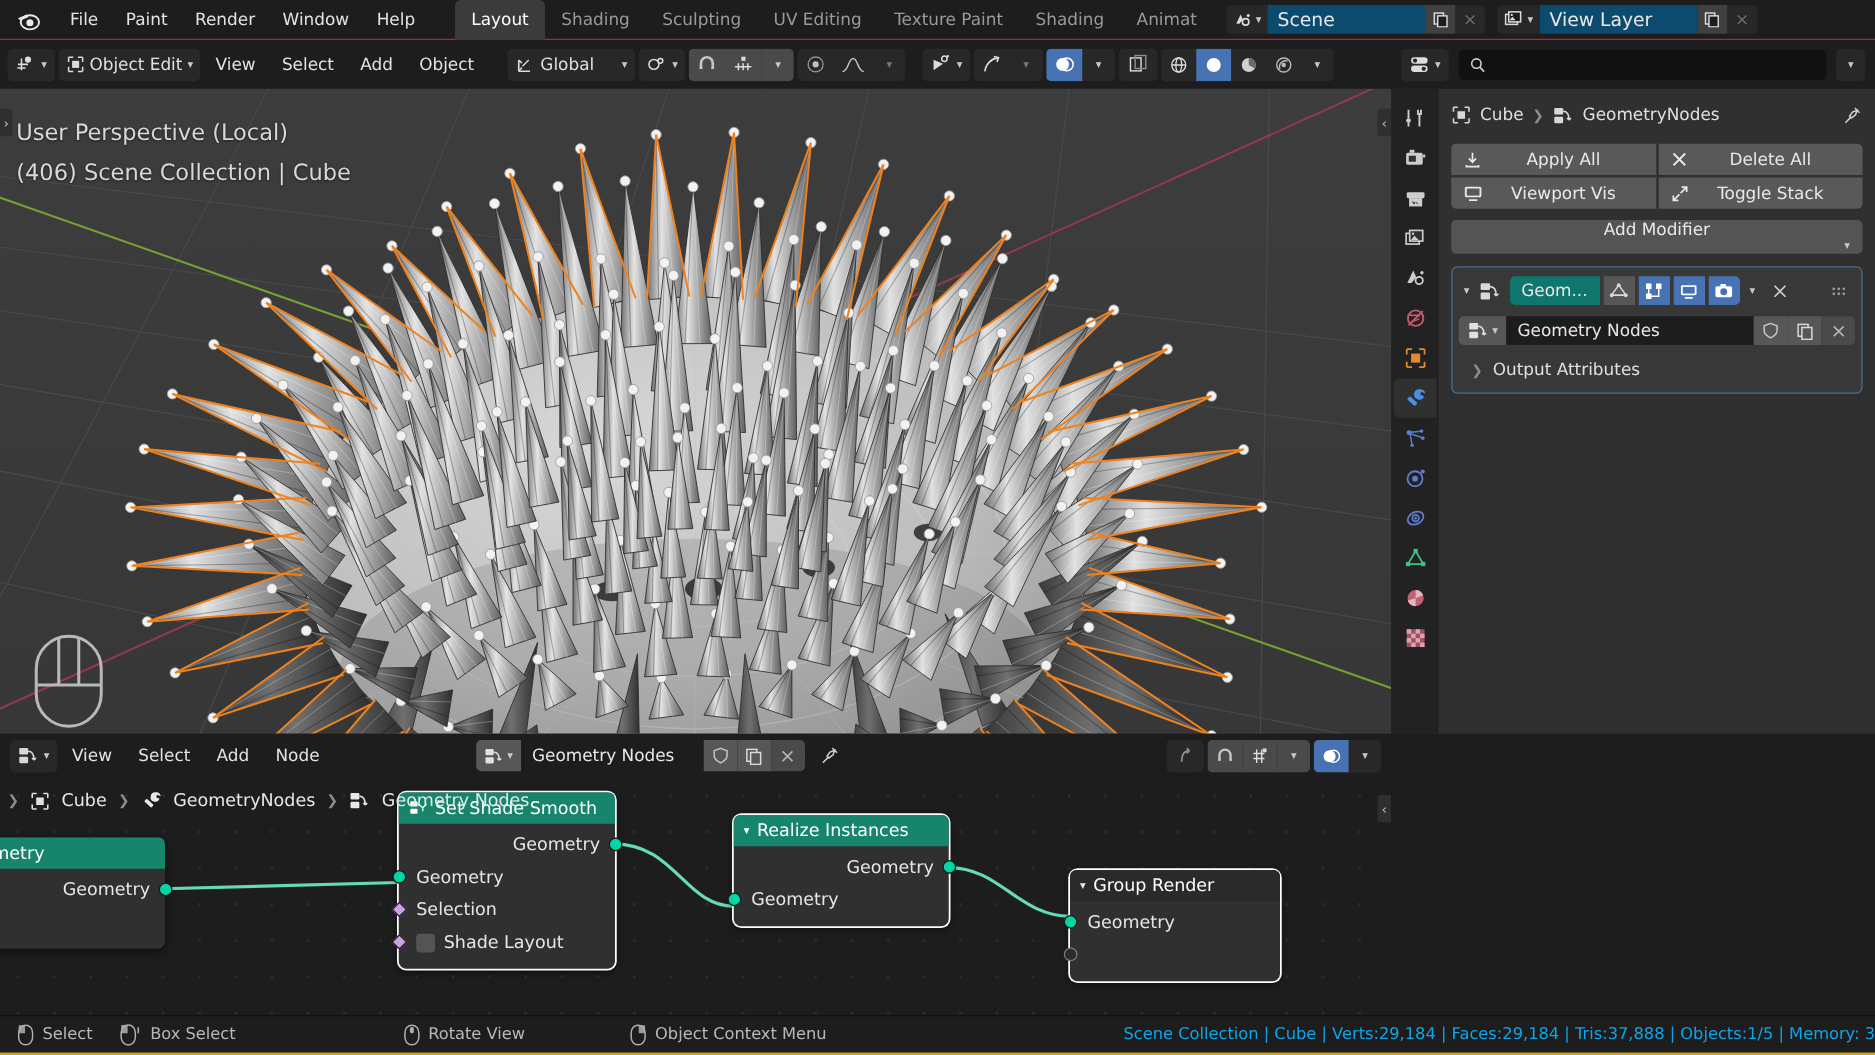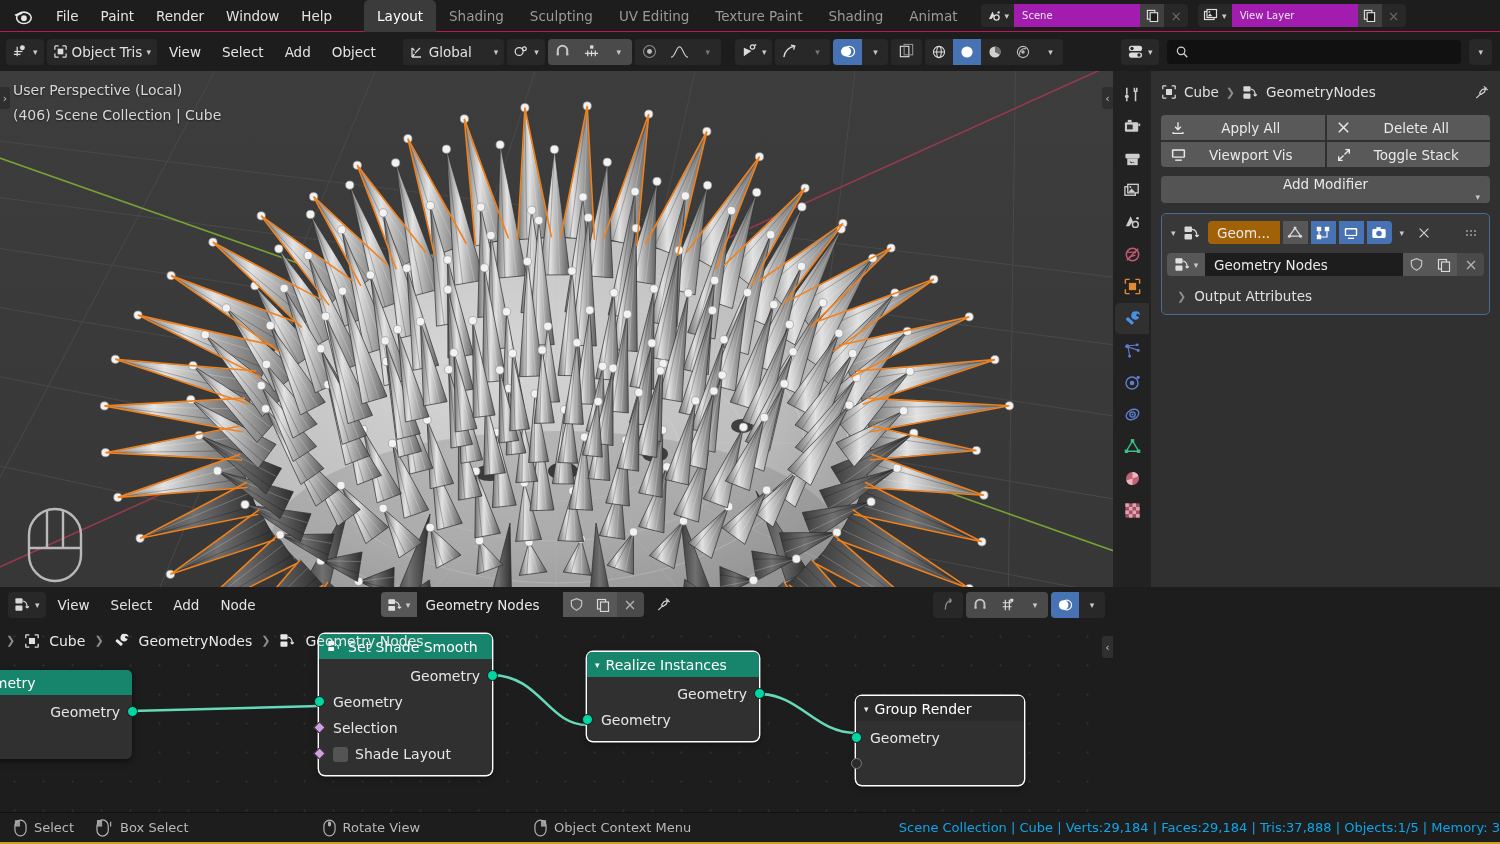--- a/index.html
+++ b/index.html
@@ -31,22 +31,22 @@
     border-radius:5px 5px 0 0; line-height:1.2;
   }
   .wstab.active{ background:#3b3b3b; color:#ffffff; }
 
   .scene-blk{ display:flex; align-items:center; height:23px; margin-left:10px; }
   .id-icon-btn{
     display:flex; align-items:center; gap:3px; height:23px; padding:0 5px;
     background:#282828; border-radius:4px 0 0 4px;
   }
   .id-field{
-    height:23px; background:#a21caf; display:flex; align-items:center;
-    padding:0 8px; min-width:126px; color:#e8e8e8; font-size:10px;
+    height:23px; background:#0c4a6e; display:flex; align-items:center;
+    padding:0 8px; min-width:126px; color:#e8e8e8; font-size:15px;
   }
   .id-btn{ width:24px; height:23px; display:flex; align-items:center; justify-content:center; background:#404040; }
   .id-btn.dim{ background:#282828; color:#6e6e6e; }
   .id-btn:last-child{ border-radius:0 4px 4px 0; }
 
   
   .vp-header{
     position:absolute; left:0; top:32px; width:1113px; height:39px;
     background:#1d1d1d; display:flex; align-items:center; gap:3px;
     padding:0 6px;
@@ -66,21 +66,21 @@
   .hgroup > .seg.white{ background:#4772b3; }
   .chev{ font-size:9px; color:#c8c8c8; }
   .menu-txt{ padding:4px 9px; color:#e3e3e3; font-size:13.5px; border-radius:3px; }
 
   
   .viewport{
     position:absolute; left:0; top:71px; width:1113px; height:516px;
     background:linear-gradient(#3b3b3b,#393939);
     overflow:hidden;
   }
-  .vp-text{ position:absolute; left:13px; top:7px; font-size:14px; color:#d8d8d8; line-height:1.75; text-shadow:0 1px 2px rgba(0,0,0,.55); pointer-events:none;}
+  .vp-text{ position:absolute; left:13px; top:20px; font-size:18px; color:#d8d8d8; line-height:1.75; text-shadow:0 1px 2px rgba(0,0,0,.55); pointer-events:none;}
   .vp-collapse-l{ position:absolute; left:0px; top:16px; width:10px; height:22px; background:#2f2f2f; color:#c0c0c0;
     display:flex;align-items:center;justify-content:center;font-size:11px; border-radius:0 3px 3px 0;}
   .vp-collapse-r{ position:absolute; right:0px; top:16px; width:11px; height:22px; background:#2f2f2f; color:#c0c0c0;
     display:flex;align-items:center;justify-content:center;font-size:11px; border-radius:3px 0 0 3px;}
   .mouse-icon{ position:absolute; left:26px; top:435px; }
 
   
   .props-header{
     position:absolute; left:1113px; top:32px; width:387px; height:39px;
     background:#1d1d1d; display:flex; align-items:center; gap:8px; padding:0 8px;
@@ -124,21 +124,21 @@
     height:27px; background:#545454; border-radius:4px; display:flex; align-items:center;
     padding:0 10px; color:#e9e9e9; font-size:13.5px; margin-bottom:10px;flex-direction:column;
   }
   .add-mod .chev{ margin-left:auto; }
 
   .mod-panel{
     border:1px solid #4b6a95; border-radius:5px; background:#383838; padding:5px;
   }
   .mod-row1{ display:flex; align-items:center; gap:3px; height:27px; }
   .mod-name-field{
-    height:23px; background:#a16207; border-radius:4px 0 0 4px;
+    height:23px; background:#0f766e; border-radius:4px 0 0 4px;
     display:flex; align-items:center; justify-content:center;
     width:72px; color:#e8e8e8; font-size:13.5px;
   }
   .tgl{ width:25px; height:23px; display:flex; align-items:center; justify-content:center; background:#575757;}
   .tgl.on{ background:#4772b3; }
   .tgl:last-of-type{ border-radius:0 4px 4px 0; }
   .mod-row2{ display:flex; align-items:center; height:27px; margin-top:5px; gap:0; }
   .ngicon{ width:38px; height:23px; background:#575757; border-radius:4px 0 0 4px; display:flex; align-items:center; justify-content:center; gap:3px;}
   .ngname{ flex:1; height:23px; background:#1d1d1d; display:flex; align-items:center; padding:0 9px; color:#e8e8e8; font-size:13.5px;}
   .ngbtn{ width:27px; height:23px; background:#575757; display:flex;align-items:center;justify-content:center;}
@@ -271,21 +271,21 @@
         <circle cx="11" cy="5" r="2.6" fill="#dcdcdc"></circle>
       </svg>
       <span class="chev">▾</span>
     </div>
 
     <div class="hbtn">
       <svg width="15" height="15" viewBox="0 0 16 16">
         <path d="M2 2 h4 M2 2 v4 M14 2 h-4 M14 2 v4 M2 14 h4 M2 14 v-4 M14 14 h-4 M14 14 v-4" stroke="#dcdcdc" stroke-width="1.3" fill="none"></path>
         <rect x="5" y="5" width="6" height="6" fill="#dcdcdc"></rect>
       </svg>
-      <span>Object Tris</span>
+      <span>Object Edit</span>
       <span class="chev">▾</span>
     </div>
 
     <div class="menu-txt">View</div>
     <div class="menu-txt">Select</div>
     <div class="menu-txt">Add</div>
     <div class="menu-txt">Object</div>
 
     <div style="width:12px"></div>
 
@@ -1931,21 +1931,21 @@
     </div>
     <div class="sb-item" style="margin-left:134px">
       <span>
         <svg width="13" height="18" viewBox="0 0 14 19">
           <rect x="1" y="1" width="12" height="17" rx="6" ry="6.5" fill="none" stroke="#b0b0b0" stroke-width="1.3"></rect>
           <rect x="5.3" y="2.5" width="3.4" height="5.5" rx="1.6" fill="#b0b0b0"></rect>
         </svg>
       </span>
       <span>Rotate View</span>
     </div>
-    <div class="sb-item" style="margin-left:114px">
+    <div class="sb-item" style="margin-left:84px">
       <span>
         <svg width="13" height="18" viewBox="0 0 14 19">
           <rect x="1" y="1" width="12" height="17" rx="6" ry="6.5" fill="none" stroke="#b0b0b0" stroke-width="1.3"></rect>
           <path d="M7.5 1 h5.5 v7 h-5.5 z" fill="#b0b0b0" opacity="0.85"></path>
         </svg>
       </span>
       <span>Object Context Menu</span>
     </div>
     <div class="sb-stats">Scene Collection | Cube | Verts:29,184 | Faces:29,184 | Tris:37,888 | Objects:1/5 | Memory: 3</div>
   </div>

